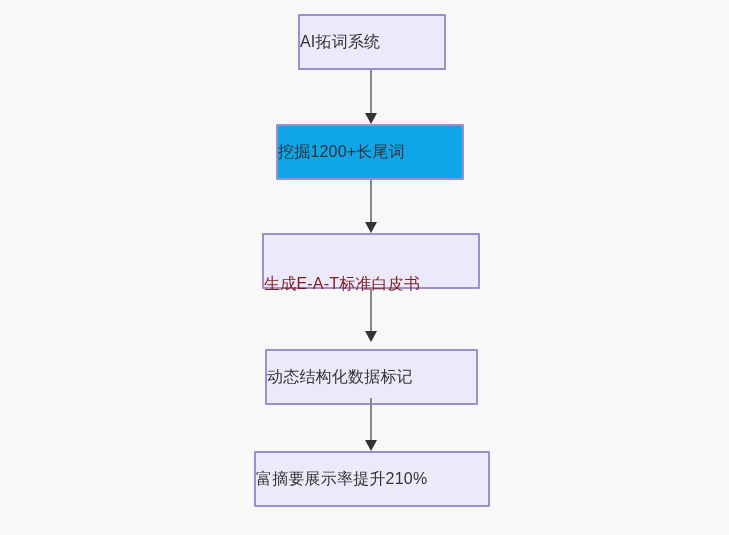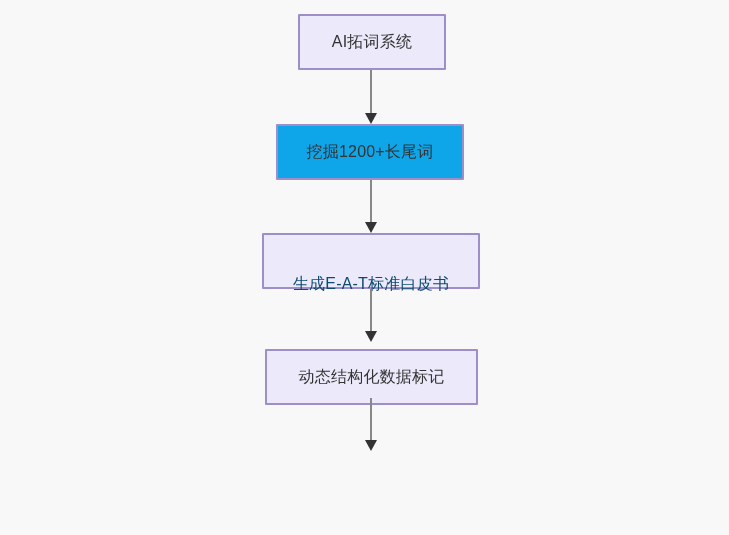--- a/index.html
+++ b/index.html
@@ -22,21 +22,20 @@
   }
 
   .node {
     position: absolute;
     box-sizing: border-box;
     background: #ece9fb;
     border: 2px solid #9e8fcb;
     border-radius: 1px;
     display: flex;
     align-items: center;
-    justify-content: center;
   }
 
   .node-label {
     font-size: 16px;
     line-height: 1.2;
     color: #333333;
     white-space: nowrap;
     letter-spacing: 0.2px;
   }
 
@@ -71,35 +70,38 @@
   </div>
 
   <div class="edge" style="left: 364px; top: 180px; height: 53px;">
     <svg width="14" height="53" viewBox="0 0 14 53" xmlns="http://www.w3.org/2000/svg">
       <line x1="7" y1="0" x2="7" y2="43" stroke="#888888" stroke-width="2"></line>
       <polygon points="1,42 13,42 7,53" fill="#333333"></polygon>
     </svg>
   </div>
 
   <div class="node" style="left: 262px; top: 233px; width: 218px; height: 56px; background: rgb(236, 233, 251); border-color: rgb(158, 143, 203);">
-    <span class="node-label" style="color: #0c4a6e; margin-top: 46px;">生成E-A-T标准白皮书</span>
+    <span class="node-label" style="color: #7f1d1d; margin-top: 46px;">生成E-A-T标准白皮书</span>
   </div>
 
   <div class="edge" style="left: 364px; top: 289px; height: 53px;">
     <svg width="14" height="53" viewBox="0 0 14 53" xmlns="http://www.w3.org/2000/svg">
       <line x1="7" y1="0" x2="7" y2="43" stroke="#888888" stroke-width="2"></line>
       <polygon points="1,42 13,42 7,53" fill="#333333"></polygon>
     </svg>
   </div>
 
   <div class="node" style="left: 265px; top: 349px; width: 213px; height: 56px; background: rgb(236, 233, 251); border-color: rgb(158, 143, 203);">
     <span class="node-label" style="color: rgb(51, 51, 51);">动态结构化数据标记</span>
   </div>
 
   <div class="edge" style="left: 364px; top: 398px; height: 53px;">
     <svg width="14" height="53" viewBox="0 0 14 53" xmlns="http://www.w3.org/2000/svg">
       <line x1="7" y1="0" x2="7" y2="43" stroke="#888888" stroke-width="2"></line>
       <polygon points="1,42 13,42 7,53" fill="#333333"></polygon>
     </svg>
   </div>
 
+  <div class="node" style="left: 254px; top: 451px; width: 236px; height: 56px; background: rgb(236, 233, 251); border-color: rgb(158, 143, 203);">
+    <span class="node-label" style="color: rgb(51, 51, 51);">富摘要展示率提升210%</span>
+  </div>
 
 </div>
 
 </body></html>

